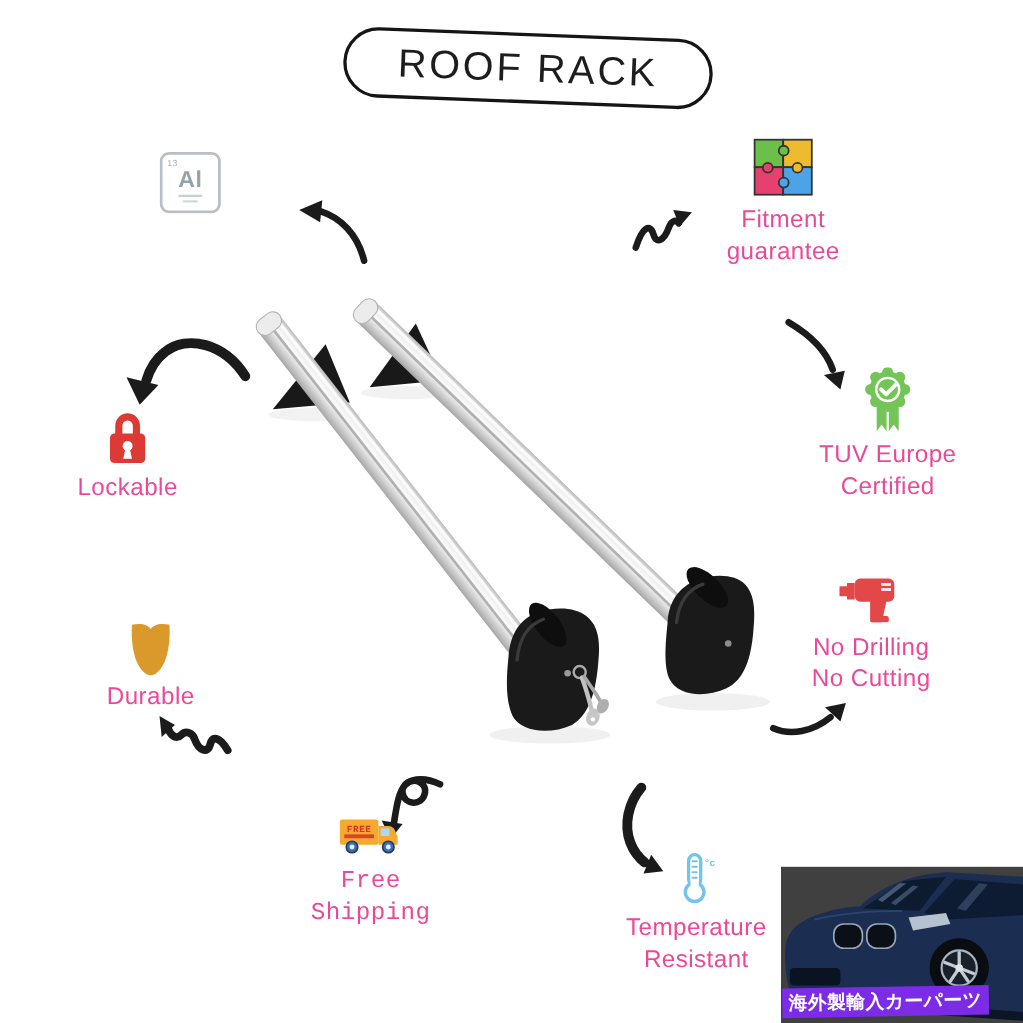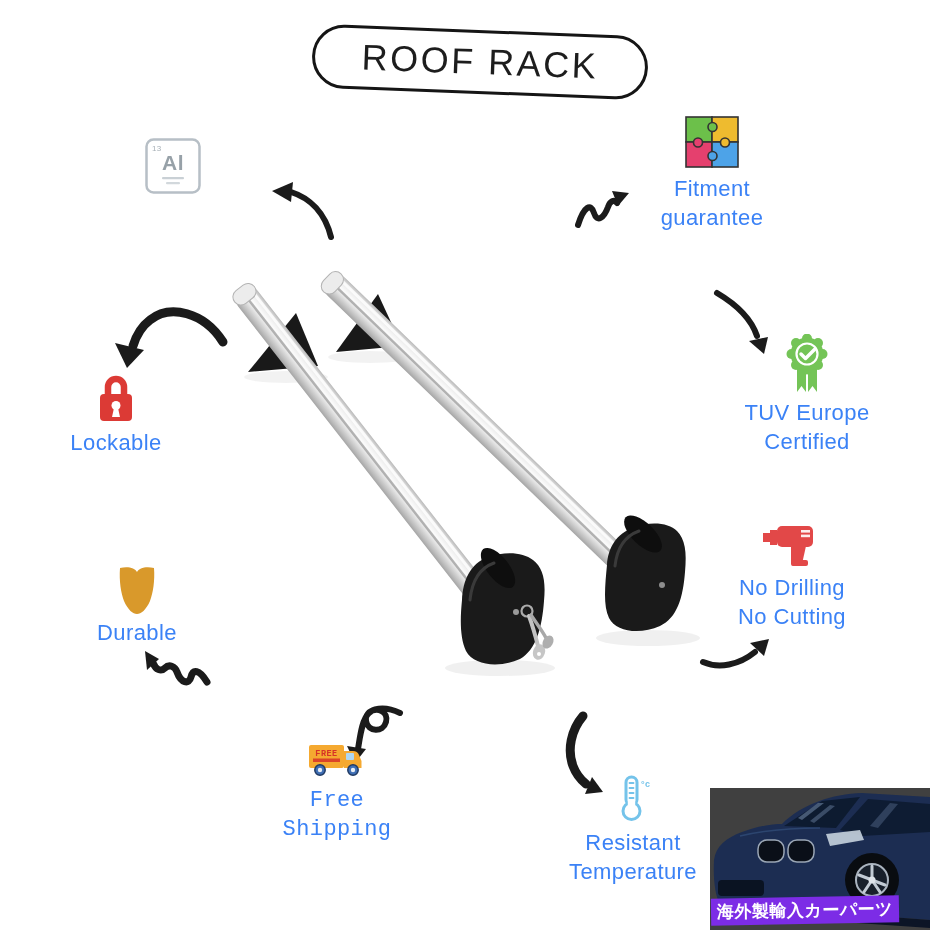--- a/index.html
+++ b/index.html
@@ -7,24 +7,24 @@
           font-family:"Liberation Sans","DejaVu Sans",sans-serif;}
   
   .title-pill{position:absolute;left:312px;top:30px;width:330px;height:58px;
     border:3.5px solid #151515;border-radius:34px;display:flex;align-items:center;justify-content:center;
     transform:rotate(2.2deg);background:#fff;}
   .title-pill span{font-size:36px;font-weight:500;letter-spacing:2.5px;color:#1d1d1d;}
   
   .layer{position:absolute;left:0;top:0;width:930px;height:930px;pointer-events:none;}
   
   .feat{position:absolute;display:flex;flex-direction:column;align-items:center;
-        color:#3b82f6;font-size:22px;font-weight:500;letter-spacing:.4px;line-height:29px;text-align:center;}
+        color:#ec4899;font-size:22px;font-weight:500;letter-spacing:.4px;line-height:29px;text-align:center;}
   .feat .lbl{margin-top:4px;}
   .f0{left:58px; top:138px; width:230px;}
-  .f1{left:612px;top:114px; width:200px;text-align:center;}
+  .f1{left:612px;top:124px; width:200px;text-align:center;}
   .f2{left:16px; top:372px; width:200px;}
   .f3{left:707px;top:334px; width:200px;}
   .f4{left:692px;top:520px; width:200px;}
   .f4 .lbl{margin-top:7px;}
   .f5{left:37px; top:564px; width:200px;text-align:right;}
   .f5 .lbl{margin-top:2px;}
   .f6{left:237px;top:738px; width:200px;font-family:Liberation Mono, monospace;}
   .f6 .lbl{margin-top:8px;}
   .f7{left:533px;top:774px; width:200px;}
   .f7 .lbl{margin-top:6px;}
@@ -250,22 +250,22 @@
       <rect x="14.8" y="26" width="7.4" height="6" fill="#fff"></rect>
       <g stroke="#74c3ea" stroke-width="1.8" stroke-linecap="round">
         <line x1="16.5" y1="9" x2="20.5" y2="9"></line>
           <line x1="16.5" y1="14" x2="20.5" y2="14"></line>
         <line x1="16.5" y1="19" x2="20.5" y2="19"></line>
           <line x1="16.5" y1="24" x2="20.5" y2="24"></line>
       </g>
       <text x="28" y="13" font-size="9" font-weight="bold" fill="#74c3ea">°c</text>
     </svg>
     <div class="lbl">
+      <div>Temperature</div>
       <div>Resistant</div>
-      <div>Temperature</div>
     </div>
   </div>
 
   <div class="car-tile">
     <svg width="220" height="142" viewBox="0 0 220 142">
       <path d="M4,72 C6,58 16,50 32,44 C48,38 62,36 72,36 C92,16 122,6 152,5 L220,9 L220,132 L10,116
                C5,108 3,90 4,72 Z" fill="#1c2d52"></path>
       <path d="M10,116 L220,132 L220,140 L14,126 Z" fill="#0c1526"></path>
       <polygon points="74,38 112,13 150,9 126,40" fill="#0d1b30"></polygon>
       <polygon points="88,30 108,15 114,15 92,32" fill="#7f97b8" opacity="0.5"></polygon>

